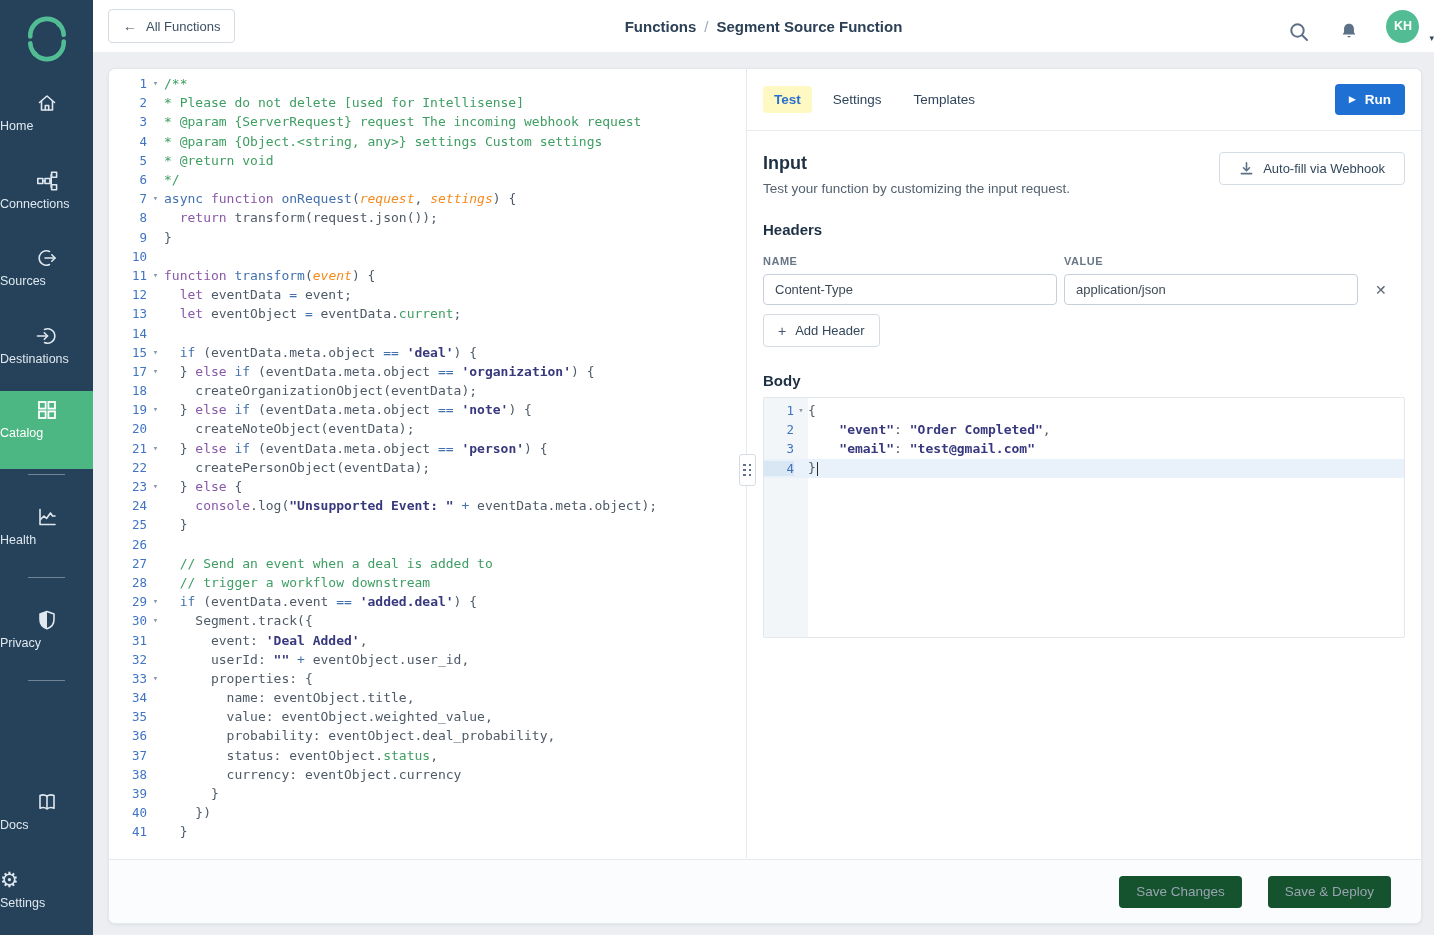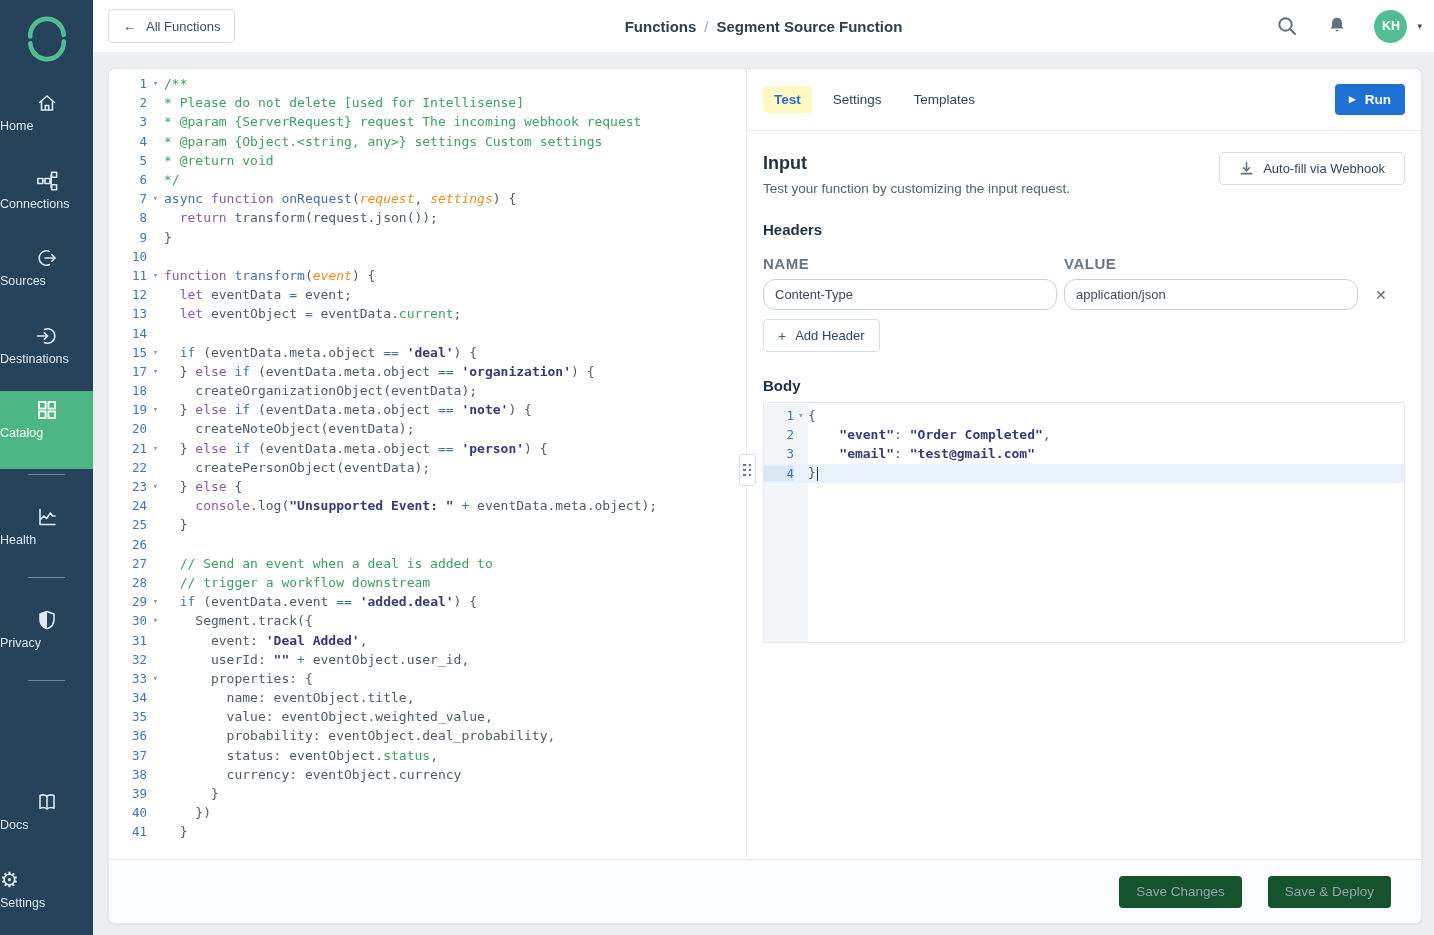--- a/index.html
+++ b/index.html
@@ -18,21 +18,21 @@
   
   .header{position:absolute;left:93px;top:0;width:1341px;height:53px;background:#fff;
           border-bottom:1px solid #EDF0F2;display:flex;align-items:center;z-index:5;box-sizing:border-box}
   .back-btn{margin-left:15px;height:32px;padding:0 14px;border:1px solid #D5DBE2;border-radius:4px;
             background:#fff;display:flex;align-items:center;gap:9px;font-size:13px;color:#3C4F63;
             font-weight:500;cursor:pointer;z-index:2}
   .back-arrow{font-size:14px;color:#44576B;line-height:1}
   .breadcrumb{position:absolute;left:0;right:0;top:0;height:53px;display:flex;align-items:center;
               justify-content:center;font-size:15px;font-weight:600;color:#2C4156;pointer-events:none}
   .crumb-sep{color:#9FABB8;font-weight:400;margin:0 8px}
-  .header-right{margin-left:auto;display:flex;align-items:center;padding-right:12px;z-index:2}
+  .header-right{margin-left:auto;display:flex;align-items:flex-end;z-index:2}
   .h-icon{width:22px;height:22px;cursor:pointer}
   .search-i{margin-right:28px}
   .bell-i{margin-right:26px}
   .avatar{width:33px;height:33px;border-radius:50%;background:#52BD95;color:#fff;font-size:12.5px;
           font-weight:700;display:flex;align-items:center;justify-content:center;cursor:pointer}
   .caret{margin-left:10px;font-size:9px;color:#33475C;cursor:pointer}
 
   
   .page-bg{position:absolute;left:93px;top:53px;width:1341px;height:882px;background:#ECEEF1}
   .card{position:absolute;left:15px;top:15px;width:1312px;height:854px;background:#fff;
@@ -74,23 +74,23 @@
            gap:9px;cursor:pointer;border:none}
   .play{font-size:8.5px;line-height:1}
   .panel-content{padding:22px 16px 0;position:relative}
   .input-title{font-size:18px;font-weight:700;color:#1D3044}
   .input-sub{font-size:13.5px;color:#54626F;margin-top:7px}
   .autofill-btn{position:absolute;right:16px;top:21px;height:31px;padding:0 19px;border:1px solid #D5DBE2;
                 border-radius:4px;background:#fff;display:flex;align-items:center;gap:9px;font-size:13px;
                 color:#33475B;font-weight:500;cursor:pointer}
   .sec-title{font-size:15px;font-weight:700;color:#1D3044;margin-top:25px}
   .hdr-labels{display:flex;margin-top:17px}
-  .hdr-label{width:301px;font-size:15px;letter-spacing:.5px;color:#687685;font-weight:600}
+  .hdr-label{width:301px;font-size:11px;letter-spacing:.5px;color:#687685;font-weight:600}
   .hdr-inputs{display:flex;align-items:center;margin-top:7px}
-  .hdr-input{width:294px;height:31px;border:1px solid #C7D0DA;border-radius:12px;padding:0 11px;
+  .hdr-input{width:294px;height:31px;border:1px solid #C7D0DA;border-radius:4px;padding:0 11px;
              font-size:13px;color:#3E4A58;box-sizing:border-box;background:#fff;
              font-family:"Liberation Sans",sans-serif;outline:none}
   .hdr-input.first{margin-right:7px}
   .x-btn{margin-left:17px;color:#5A6673;font-size:14px;cursor:pointer;line-height:1}
   .add-header-btn{margin-top:9px;height:31px;padding:0 14px;border:1px solid #D5DBE2;border-radius:4px;
                   background:#fff;display:inline-flex;align-items:center;gap:9px;font-size:13px;
                   color:#33475B;font-weight:500;cursor:pointer}
   .plus{font-size:14px;color:#44576B;line-height:1}
 
   

